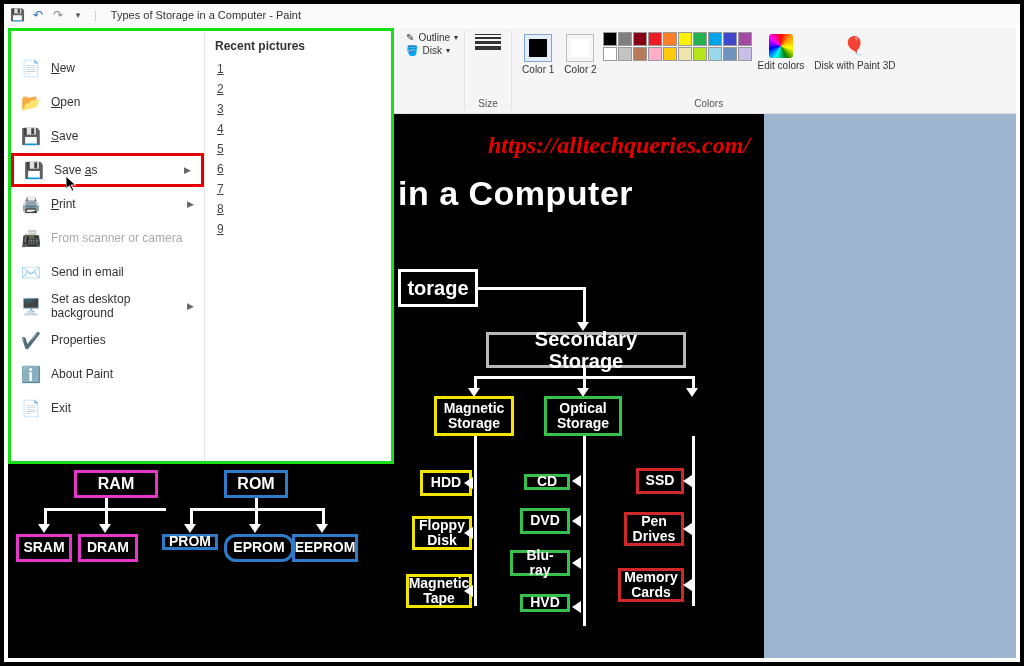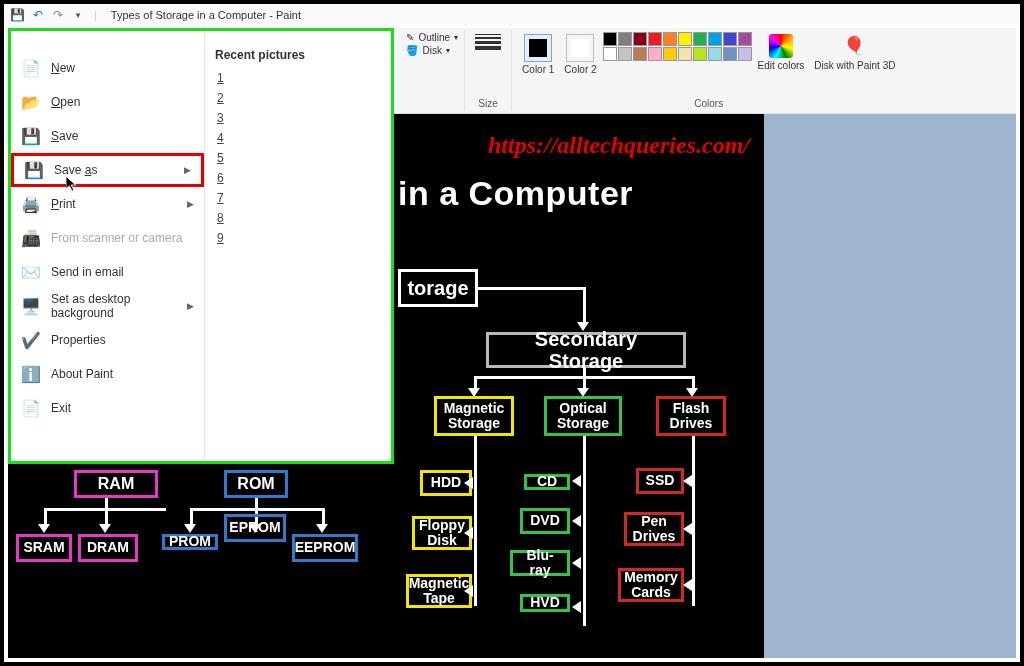--- a/index.html
+++ b/index.html
@@ -25,21 +25,21 @@
 .colorbtn.sel { border: 1px solid #7aa7d6; background: #e5eef8; }
 .palette { display: grid; grid-template-columns: repeat(10, 14px); grid-auto-rows: 14px; gap: 1px; }
 .palette div { width: 14px; height: 14px; border: 1px solid #999; }
 .size-swatch { display:flex; flex-direction:column; gap:2px; width:26px; }
 .size-swatch span { height:1px; background:#333; display:block; }
 .size-swatch span:nth-child(2){height:2px;} .size-swatch span:nth-child(3){height:3px;} .size-swatch span:nth-child(4){height:4px;}
 
 
 .filemenu { position: absolute; left: 4px; top: 24px; width: 386px; height: 436px; background: #fff; border: 3px solid #18e018; display: flex; font-size: 12px; z-index: 10; }
 .filemenu .left { width: 194px; border-right: 1px solid #e6e6e6; padding-top: 20px; }
-.filemenu .right { flex: 1; padding: 17px 10px; }
+.filemenu .right { flex: 1; padding: 8px 10px; }
 .filemenu .item { display: flex; align-items: center; gap: 10px; padding: 6px 10px; height: 34px; color: #333; }
 .filemenu .item .ico { width: 20px; height: 20px; display: flex; align-items: center; justify-content: center; font-size: 16px; }
 .filemenu .item .arrow { margin-left: auto; font-size: 9px; color: #666; }
 .filemenu .item u { text-decoration: underline; }
 .filemenu .item.highlight { border: 3px solid #e40000; }
 .filemenu .recent-title { font-weight: 600; color: #333; margin-bottom: 6px; }
 .filemenu .recent-list div { padding: 3px 2px; color: #444; font-size: 12px; }
 .cursor { position: absolute; width: 14px; height: 18px; pointer-events: none; z-index: 20; }
 
 
@@ -241,21 +241,20 @@
     <div class="arr h" style="left:466px;top:262px;width:220px;"></div>
     <div class="arr v" style="left:466px;top:262px;height:14px;"></div>
     <div class="arrhead down" style="left:460px;top:274px;"></div>
     <div class="arr v" style="left:575px;top:262px;height:14px;"></div>
     <div class="arrhead down" style="left:569px;top:274px;"></div>
     <div class="arr v" style="left:684px;top:262px;height:14px;"></div>
     <div class="arrhead down" style="left:678px;top:274px;"></div>
 
     <div class="box" style="left:426px;top:282px;width:80px;height:40px;border-color:#f2e600;">Magnetic Storage</div>
     <div class="box" style="left:536px;top:282px;width:78px;height:40px;border-color:#36c24a;">Optical Storage</div>
-    <div class="box" style="left:648px;top:282px;width:70px;height:40px;border-color:#d02828;">Flash Drives</div>
 
     <div class="arr v" style="left:466px;top:322px;height:170px;"></div>
     <div class="box" style="left:412px;top:356px;width:52px;height:26px;border-color:#f2e600;">HDD</div>
     <div class="arrhead left" style="left:456px;top:363px;"></div>
     <div class="box" style="left:404px;top:402px;width:60px;height:34px;border-color:#f2e600;">Floppy Disk</div>
     <div class="arrhead left" style="left:456px;top:413px;"></div>
     <div class="box" style="left:398px;top:460px;width:66px;height:34px;border-color:#f2e600;">Magnetic Tape</div>
     <div class="arrhead left" style="left:456px;top:471px;"></div>
 
     <div class="arr v" style="left:575px;top:322px;height:190px;"></div>
@@ -290,16 +289,16 @@
 
     <div class="arr v" style="left:247px;top:384px;height:12px;"></div>
     <div class="arr h" style="left:182px;top:394px;width:134px;"></div>
     <div class="arr v" style="left:182px;top:394px;height:18px;"></div>
     <div class="arrhead down" style="left:176px;top:410px;"></div>
     <div class="arr v" style="left:247px;top:394px;height:18px;"></div>
     <div class="arrhead down" style="left:241px;top:410px;"></div>
     <div class="arr v" style="left:314px;top:394px;height:18px;"></div>
     <div class="arrhead down" style="left:308px;top:410px;"></div>
     <div class="box" style="left:154px;top:420px;width:56px;height:16px;border-color:#2f7acb;">PROM</div>
-    <div class="box" style="left:216px;top:400px;width:62px;height:28px;border-color:#2f7acb;">EPROM</div>
+    <div class="box" style="left:216px;top:420px;width:70px;height:28px;border-color:#2f7acb;border-radius:12px;">EPROM</div>
     <div class="box" style="left:284px;top:420px;width:66px;height:28px;border-color:#2f7acb;">EEPROM</div>
   </div>
 </div>
 
 </body></html>

